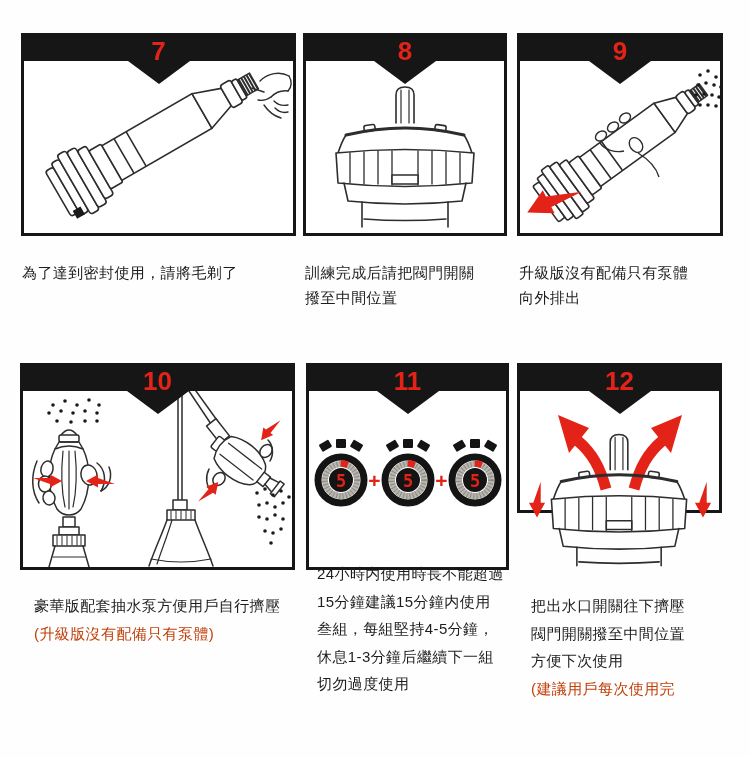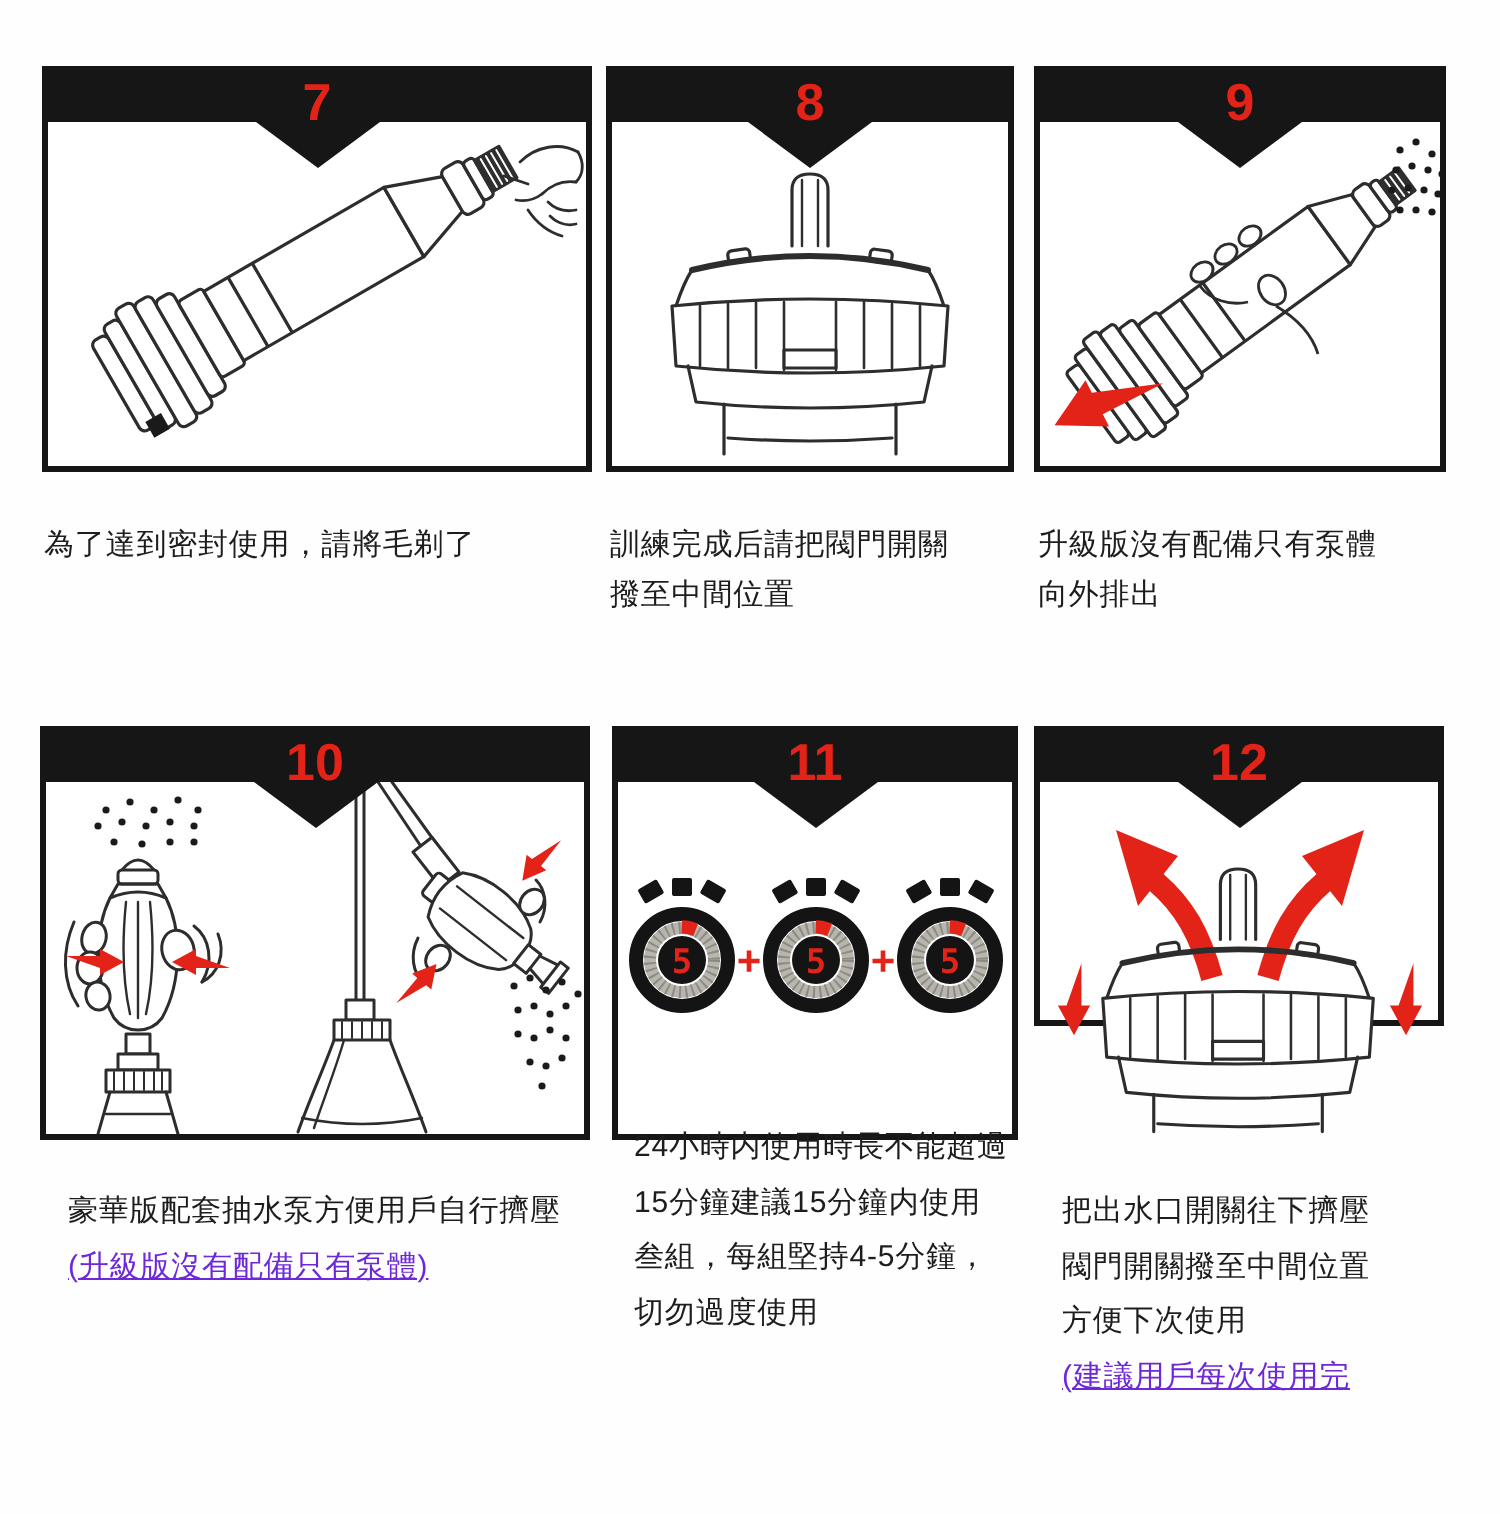--- a/index.html
+++ b/index.html
@@ -10,21 +10,21 @@
   .notch{position:absolute;left:50%;top:25px;transform:translateX(-50%);width:0;height:0;
          border-left:31px solid transparent;border-right:31px solid transparent;
          border-top:23px solid #161616;}
   .num{position:absolute;left:0;right:0;top:1px;text-align:center;z-index:4;
        color:#e42318;font-weight:bold;font-size:26px;line-height:28px;}
   .art{position:absolute;left:0;top:25px;z-index:1;}
   .caption{position:absolute;color:#1d1d1d;font-size:15px;letter-spacing:0.4px;z-index:2;}
   .r1 .cl{line-height:25px;}
   .r2 .cl{line-height:27.5px;margin-left:12px;}
   .cl{white-space:nowrap;}
-  .cl.red{color:#6d28d9;text-decoration:underline;}
+  .cl.red{color:#c2410c;}
   .seg{font-family:"DejaVu Sans Mono",monospace;font-weight:bold;font-size:17px;
        fill:#e42318;text-anchor:middle;}
   .plus{font-family:"Liberation Sans",sans-serif;font-weight:bold;font-size:21px;
         fill:#e42318;text-anchor:middle;}
   svg{display:block;}
 </style>
 </head>
 <body>
 
 <div class="page">
@@ -344,20 +344,21 @@
 
   <div class="caption r2" style="left:22px;top:592px;width:300px">
     <div class="cl">豪華版配套抽水泵方便用戶自行擠壓</div>
     <div class="cl red">(升級版沒有配備只有泵體)</div>
   </div>
 
   <div class="caption r2" style="left:305px;top:560px;width:220px">
     <div class="cl">24小時内使用時長不能超過</div>
     <div class="cl">15分鐘建議15分鐘内使用</div>
     <div class="cl">叁組，每組堅持4-5分鐘，</div>
+    <div class="cl">休息1-3分鐘后繼續下一組</div>
     <div class="cl">切勿過度使用</div>
   </div>
 
   <div class="caption r2" style="left:519px;top:592px;width:228px">
     <div class="cl">把出水口開關往下擠壓</div>
     <div class="cl">閥門開關撥至中間位置</div>
     <div class="cl">方便下次使用</div>
     <div class="cl red">(建議用戶每次使用完</div>
   </div>
 

